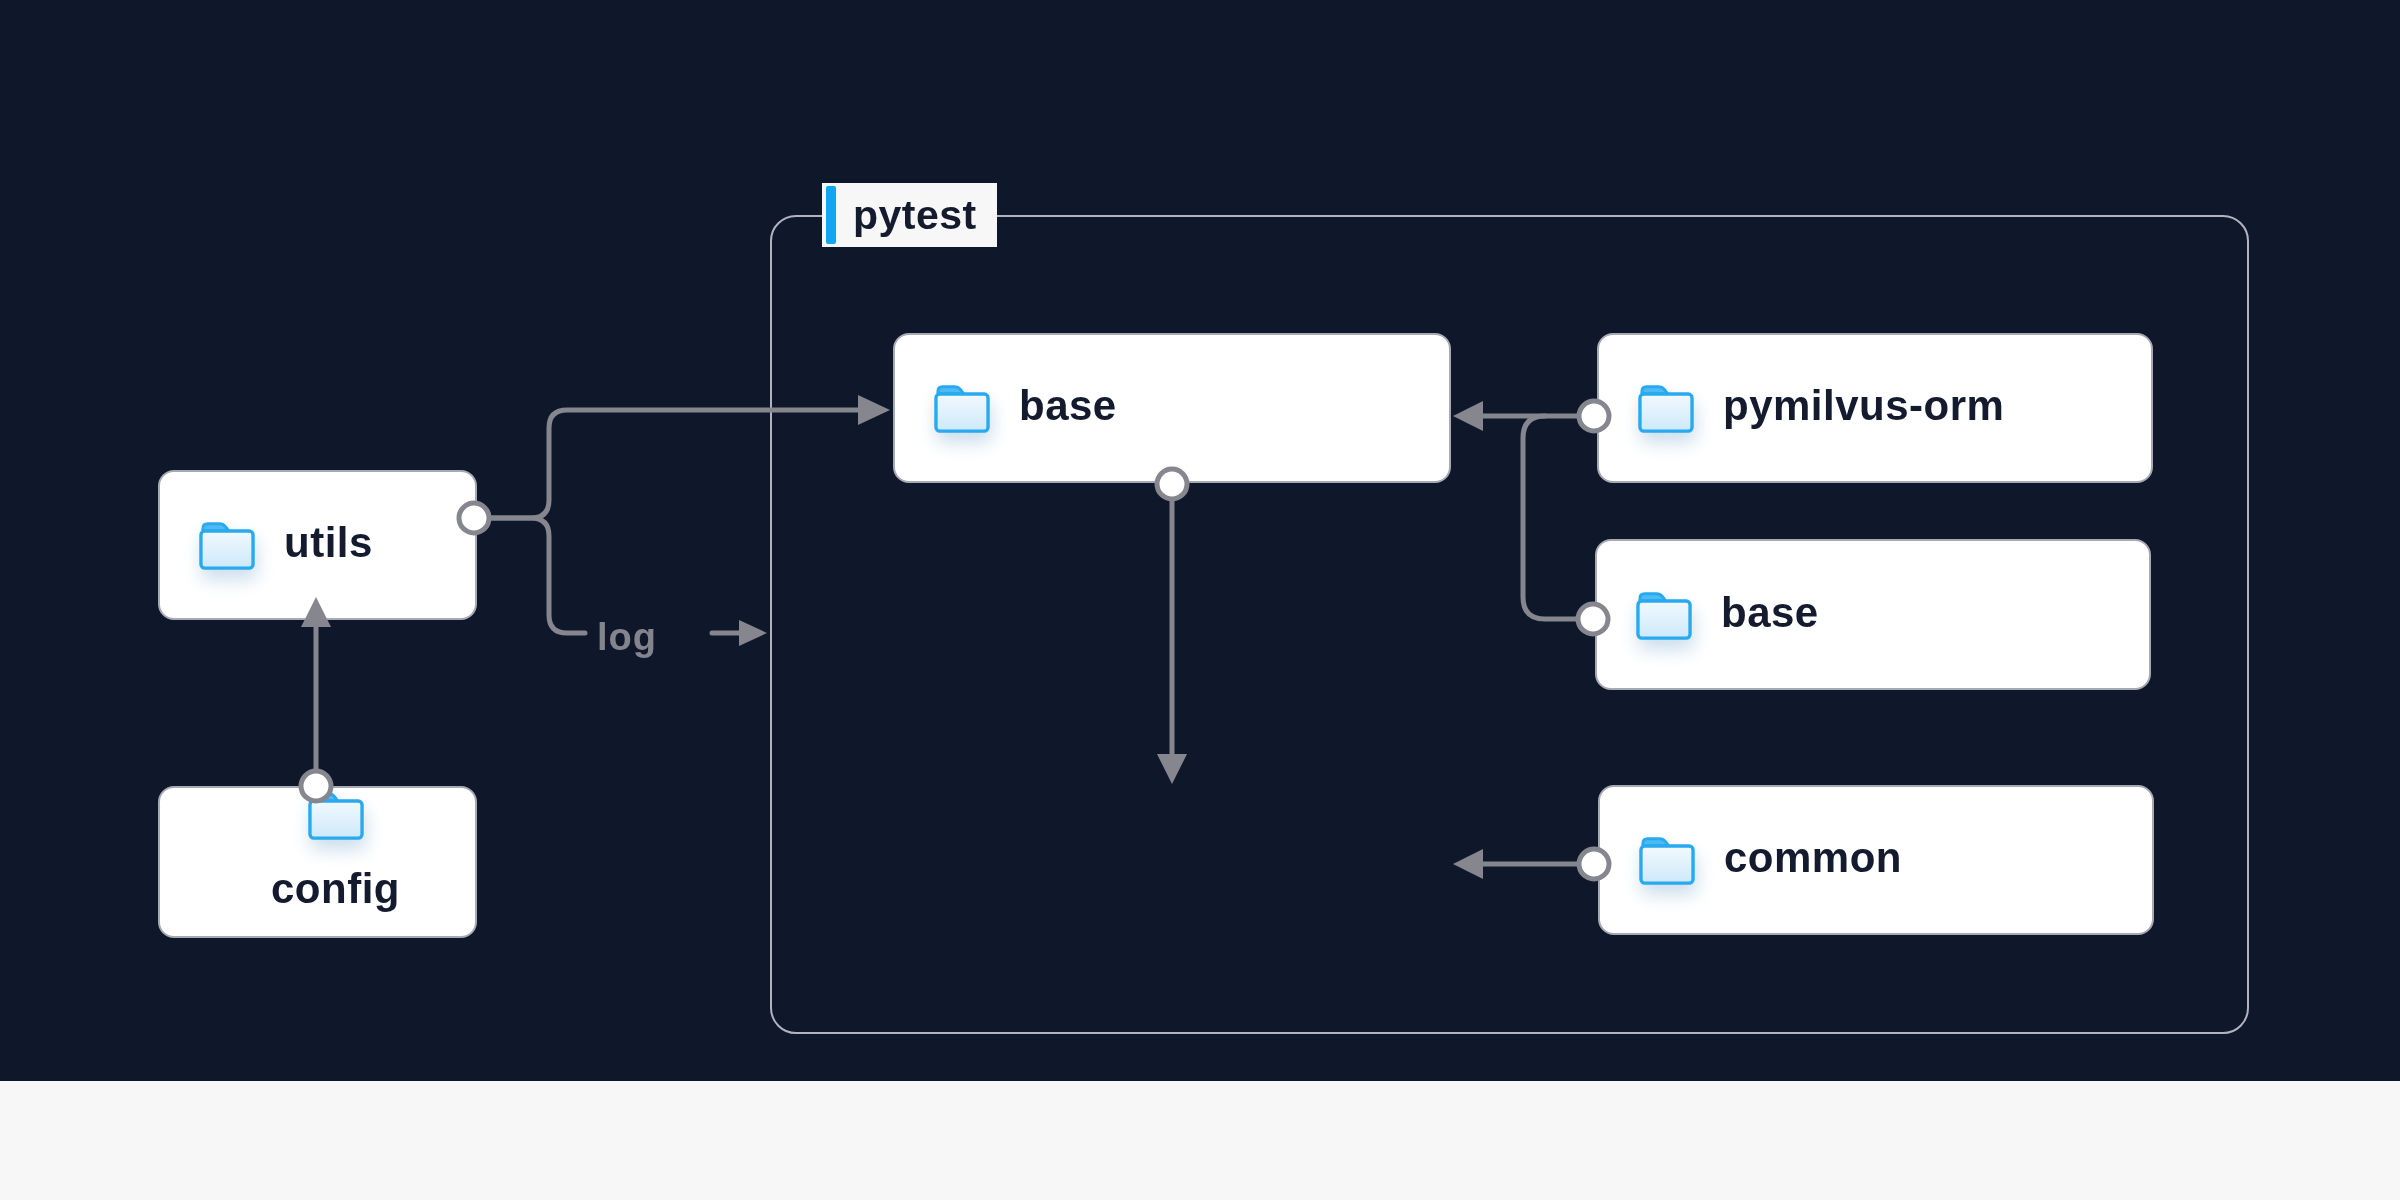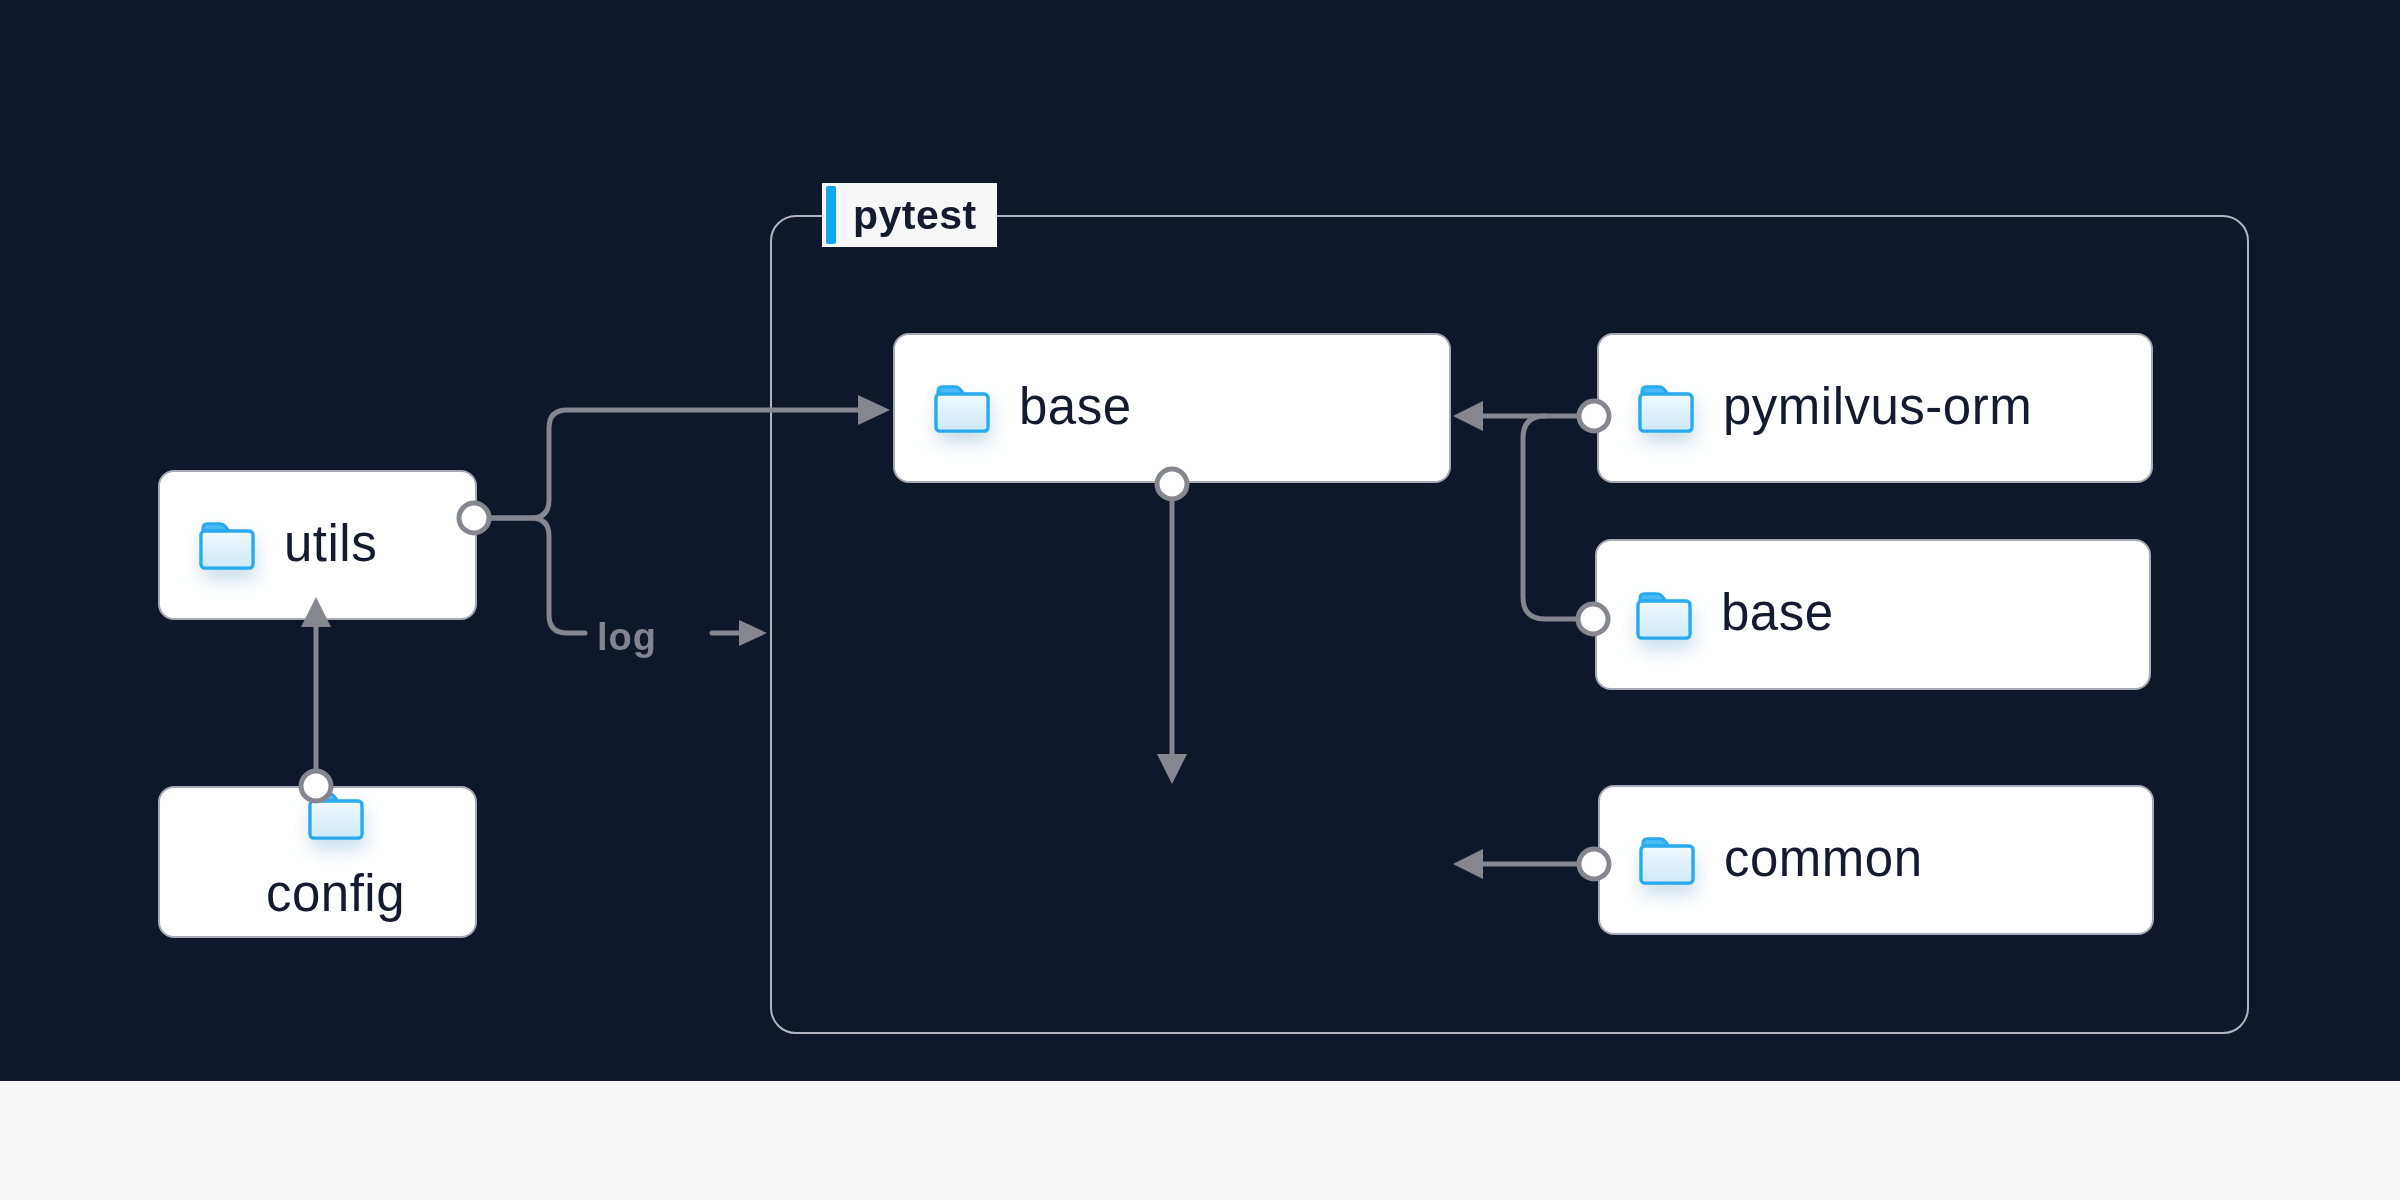--- a/index.html
+++ b/index.html
@@ -20,21 +20,21 @@
     width:10px;height:58px;border-radius:2px;background:#10a7f0;flex:0 0 auto;
   }
   .group-label .gtext{
     margin-left:17px;font-size:41px;font-weight:700;color:#141b2f;letter-spacing:.5px;
   }
   
   .node{
     position:absolute;background:#ffffff;border:2.5px solid #a7a9b4;border-radius:16px;
     display:flex;align-items:center;padding-left:36px;gap:26px;box-sizing:border-box;
   }
-  .nlabel{font-size:51px;font-weight:400;color:#141b2f;letter-spacing:.5px;line-height:1;padding-bottom:4px;}
+  .nlabel{font-size:42px;font-weight:700;color:#141b2f;letter-spacing:.5px;line-height:1;padding-bottom:4px;}
   .n-utils    {left:158px; top:443px; width:319px; height:150px;margin-top:27px;}
   .n-config   {left:158px; top:786px; width:319px; height:152px;flex-direction:column;}
   .n-base     {left:893px; top:333px; width:558px; height:150px;}
   .n-testcases{left:893px; top:785px; width:558px; height:150px;}
   .n-orm      {left:1597px;top:333px; width:556px; height:150px;}
   .n-check    {left:1595px;top:539px; width:556px; height:151px;}
   .n-common   {left:1598px;top:785px; width:556px; height:150px;}
   .folder{flex:0 0 auto;filter:drop-shadow(2px 10px 9px rgba(110,160,200,.35));}
   
   .log-label{

